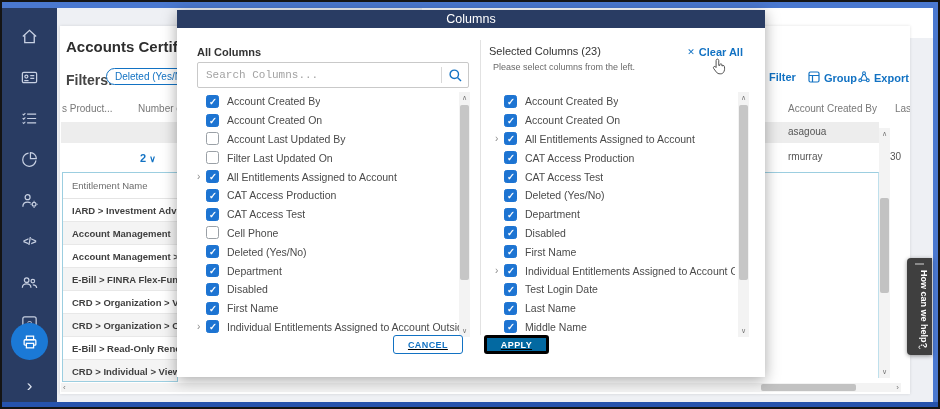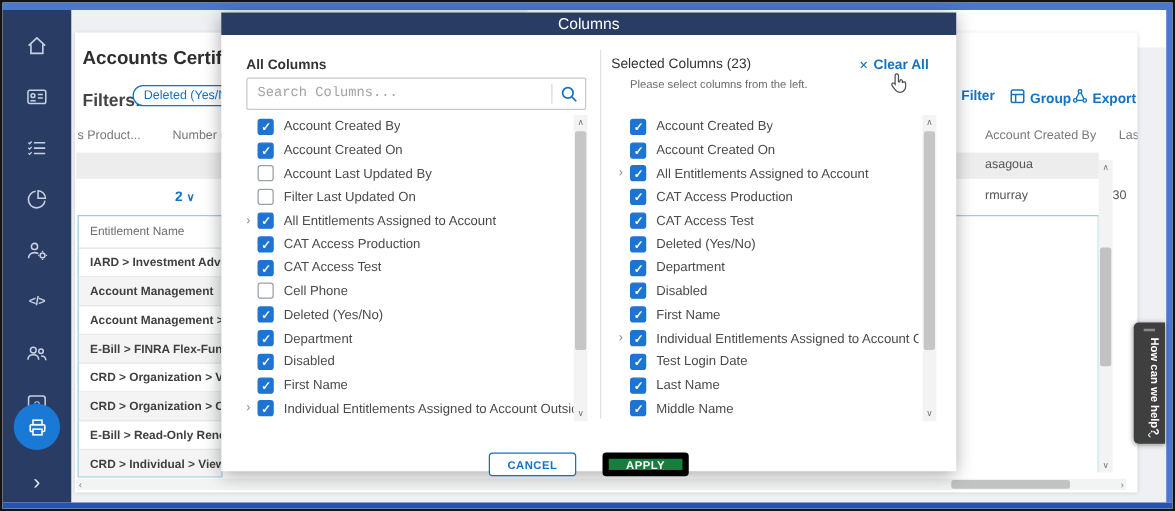--- a/index.html
+++ b/index.html
@@ -61,29 +61,29 @@
   .chev.show{visibility:visible;}
   .cb{width:13px;height:13px;border-radius:2.5px;border:1px solid #9aa0a6;background:#fff;box-sizing:border-box;margin-right:8px;flex:0 0 auto;position:relative;}
   .cb.on{background:#1d74d2;border-color:#1d74d2;}
   .cb.on::after{content:"\2713";position:absolute;left:2px;top:0px;color:#fff;font-size:9.5px;font-weight:700;}
   .lbl{font-size:10.5px;color:#4a4a4a;white-space:nowrap;overflow:hidden;}
   .list-scroll{position:absolute;top:82px;width:11px;height:245px;background:#f3f3f3;font-size:7px;color:#777;}
   .list-scroll .thumb{position:absolute;top:13px;left:1px;width:9px;background:#c6c6c6;border-radius:2px;}
   .list-scroll .up{position:absolute;top:2px;left:0;width:100%;text-align:center;}
   .list-scroll .dn{position:absolute;bottom:2px;left:0;width:100%;text-align:center;}
   .m-div{position:absolute;left:303px;top:30px;bottom:42px;width:1px;background:#e2e2e2;}
-  .m-sub{position:absolute;left:327px;top:52px;font-size:9px;color:#6a6a6a;}
+  .m-sub{position:absolute;left:316px;top:52px;font-size:9px;color:#6a6a6a;}
   .m-label2{position:absolute;left:312px;top:35px;font-size:11px;font-weight:400;color:#333;}
   .clear-all{position:absolute;right:22px;top:36px;font-size:11px;font-weight:700;color:#1272c3;display:flex;align-items:center;gap:4px;}
   .clear-all .x{font-size:9px;font-weight:400;}
   .cursor{position:absolute;right:38px;top:48px;z-index:5;}
-  .btns{position:absolute;left:0;right:0;top:352px;display:flex;justify-content:center;gap:21px;}
+  .btns{position:absolute;left:0;right:0;top:325px;display:flex;justify-content:center;gap:21px;text-decoration:underline;}
   .btn{height:19px;border-radius:3px;font-size:9px;font-weight:700;letter-spacing:.4px;display:flex;align-items:center;justify-content:center;padding:0 14px;font-family:"Liberation Sans",sans-serif;cursor:pointer;box-sizing:border-box;}
   .btn-cancel{border:1px solid #1272c3;color:#1272c3;background:#fff;}
-  .btn-apply{border:5px solid #000000;background:#15803d;color:#fff;text-align:right;}
+  .btn-apply{border:3px solid #000000;background:#0369a1;color:#fff;text-align:right;}
 </style>
 </head>
 <body>
 
 <div class="frame">
   <div class="stripe-top"></div>
   <div class="topbar-white"></div>
 
   <div class="sidebar">
     <div class="side-icon">

